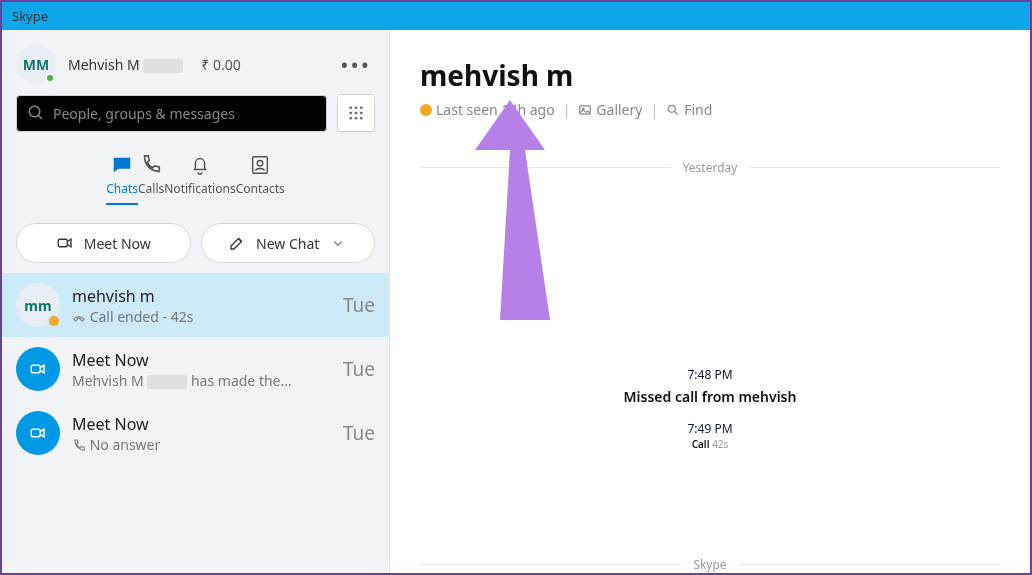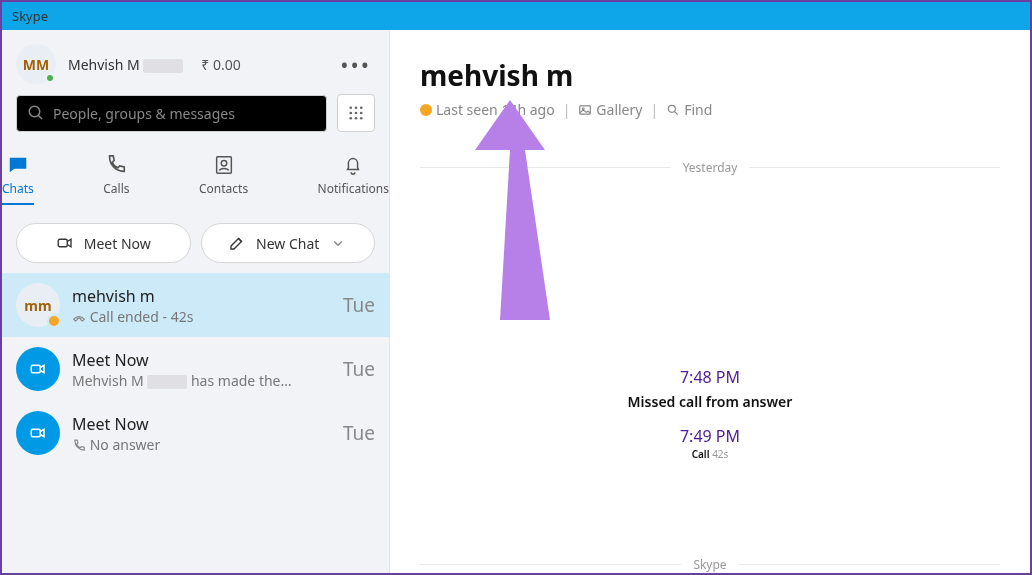--- a/index.html
+++ b/index.html
@@ -3,30 +3,30 @@
   <meta charset="utf-8">
   <style>
     * { margin:0; padding:0; box-sizing:border-box; font-family:"Segoe UI",-apple-system,system-ui,sans-serif; }
     body { width:1032px; height:575px; overflow:hidden; border:2px solid #6b3fa0; background:#fff; }
     .titlebar { height:28px; background:#0ea5e9; display:flex; align-items:center; padding:0 10px; color:#333; font-size:13px; }
     .app { display:flex; height:calc(100% - 28px); }
     
     .sidebar { width:388px; background:#f1f3f6; display:flex; flex-direction:column; border-right:1px solid #e5e5e5; }
     .profile-row { display:flex; align-items:center; padding:14px 14px 10px 14px; gap:12px; }
     .avatar { width:40px; height:40px; border-radius:50%; display:flex; align-items:center; justify-content:center; font-weight:700; position:relative; }
-    .avatar.mm { background:#e9eef5; color:#a16207; font-size:14px; }
+    .avatar.mm { background:#e9eef5; color:#0f766e; font-size:14px; }
     .presence-dot { position:absolute; bottom:1px; right:1px; width:10px; height:10px; border-radius:50%; background:#4caf50; border:2px solid #f1f3f6; }
     .profile-name { font-size:14px; color:#333; }
     .spacer { flex:1; }
     .credit { font-size:14px; color:#555; margin-left:6px; }
     .more-btn { font-size:22px; color:#555; padding:0 4px; letter-spacing:2px; }
     .search-row { display:flex; align-items:center; padding:0 14px 14px 14px; gap:10px; }
     .search-box { flex:1; background:#000000; border:1px solid #d0d0d0; border-radius:4px; display:flex; align-items:center; padding:8px 10px; gap:8px; color:#888; font-size:14px; }
     .dial-btn { width:38px; height:38px; background:#fff; border:1px solid #d0d0d0; border-radius:4px; display:flex; align-items:center; justify-content:center; color:#666; }
-    .tabs { display:flex; justify-content:space-between; padding:8px 0 8px 0; }
+    .tabs { display:flex; justify-content:center; padding:8px 0 8px 0; }
     .tab { display:flex; flex-direction:column; align-items:center; gap:4px; font-size:12px; color:#555; }
     .tab.active { color:#0078d4; border-bottom:2px solid #0078d4; padding-bottom:6px; }
     .tab .tab-icon { height:22px; display:flex; align-items:center; justify-content:center; }
     .btn-row { display:flex; gap:10px; padding:10px 14px; }
     .pill-btn { flex:1; background:#fff; border:1px solid #d6d6d6; border-radius:24px; height:40px; display:flex; align-items:center; justify-content:center; gap:10px; font-size:14px; color:#333; }
     .section-hdr { font-size:12px; color:#888; font-weight:600; padding:12px 14px 8px 14px; display:flex; align-items:center; gap:4px; }
     .chat-item { display:flex; align-items:center; padding:10px 14px; gap:12px; }
     .chat-item.selected { background:#cdeaf8; }
     .chat-item .avatar { width:44px; height:44px; }
     .chat-badge-clock { position:absolute; width:14px; height:14px; background:#f5a623; border-radius:50%; bottom:-1px; right:-1px; border:2px solid #cdeaf8; }
@@ -41,21 +41,21 @@
     .chat-header h1 { font-size:28px; font-weight:700; color:#111; }
     .chat-meta { display:flex; align-items:center; gap:8px; margin-top:6px; color:#888; font-size:14px; }
     .chat-meta .sep { color:#bbb; }
     .meta-item { display:flex; align-items:center; gap:4px; }
     .clock-dot { width:12px; height:12px; border-radius:50%; background:#f5a623; }
     .day-divider { display:flex; align-items:center; gap:12px; margin:30px 30px 10px 30px; }
     .day-divider .line { flex:1; border-top:1px solid #e8e8e8; height:0; }
     .day-divider .label { color:#999; font-size:12px;text-align:center; }
     .msg-area { flex:1; padding:0 30px; position:relative; }
     .msg-block { text-align:center; margin-top:180px; }
-    .msg-time { color:#4c1d95; font-size:16px; }
+    .msg-time { color:#0f172a; font-size:12px; }
     .msg-text { font-size:14px; color:#111; font-weight:600; margin-top:4px; }
     .msg-block2 { text-align:center; margin-top:14px; }
     .call-line { font-size:10px; color:#111; font-weight:600; }
     .call-dur { color:#999; font-weight:400; }
     
     .arrow-wrap { position:absolute; left:455px; top:100px; pointer-events:none; }
     .arrow-wrap svg { width:120px; height:230px; }
     
     .ic { width:18px; height:18px; }
     .ic-lg { width:22px; height:22px; }
@@ -116,35 +116,35 @@
         <span class="tab-icon">
           <svg class="ic-lg" viewBox="0 0 24 24" fill="none" stroke="#555" stroke-width="1.8">
               <path d="M5 3c0 9 7 16 16 16l0-5-5-1-2 2c-3-1-5-3-6-6l2-2-1-5H5z"></path>
             </svg>
         </span>
         <span>Calls</span>
       </div>
       <div class="tab">
         <span class="tab-icon">
           <svg class="ic-lg" viewBox="0 0 24 24" fill="none" stroke="#555" stroke-width="1.6">
+              <path d="M6 17h12l-1-2V10a5 5 0 00-10 0v5l-1 2z"></path>
+              <path d="M10 20a2 2 0 004 0"></path>
+            </svg>
+        </span>
+        <span>Notifications</span>
+      </div>
+      <div class="tab">
+        <span class="tab-icon">
+          <svg class="ic-lg" viewBox="0 0 24 24" fill="none" stroke="#555" stroke-width="1.6">
               <rect x="4" y="3" width="16" height="18" rx="1"></rect>
               <circle cx="12" cy="10" r="3"></circle>
               <path d="M7 18c1-3 9-3 10 0"></path>
             </svg>
         </span>
         <span>Contacts</span>
-      </div>
-      <div class="tab">
-        <span class="tab-icon">
-          <svg class="ic-lg" viewBox="0 0 24 24" fill="none" stroke="#555" stroke-width="1.6">
-              <path d="M6 17h12l-1-2V10a5 5 0 00-10 0v5l-1 2z"></path>
-              <path d="M10 20a2 2 0 004 0"></path>
-            </svg>
-        </span>
-        <span>Notifications</span>
       </div>
     </div>
 
     <div class="btn-row">
       <div class="pill-btn">
         <svg class="ic" viewBox="0 0 24 24" fill="none" stroke="#333" stroke-width="1.8">
             <rect x="3" y="7" width="12" height="10" rx="2"></rect>
             <path d="M15 10l5-3v10l-5-3"></path>
           </svg>
         <span>Meet Now</span>
@@ -243,21 +243,21 @@
 
     <div class="day-divider">
       <div class="line"></div>
       <div class="label">Yesterday</div>
       <div class="line"></div>
     </div>
 
     <div class="msg-area">
       <div class="msg-block">
         <div class="msg-time">7:48 PM</div>
-        <div class="msg-text">Missed call from answer</div>
+        <div class="msg-text">Missed call from mehvish</div>
       </div>
       <div class="msg-block2">
         <div class="msg-time">7:49 PM</div>
         <div class="call-line"><span>Call</span> <span class="call-dur">42s</span></div>
       </div>
     </div>
 
     <div class="day-divider" style="margin-top:6px;margin-bottom:0">
       <div class="line"></div>
       <div class="label">Skype</div>

